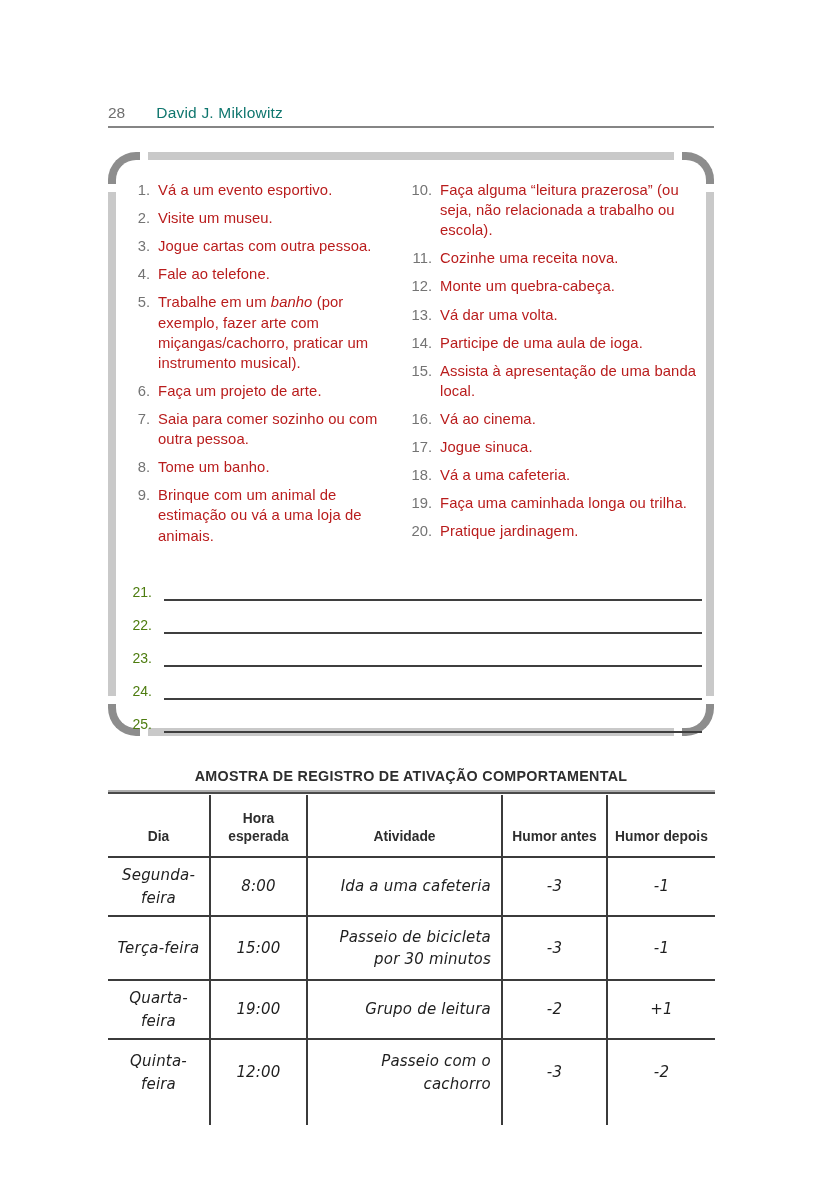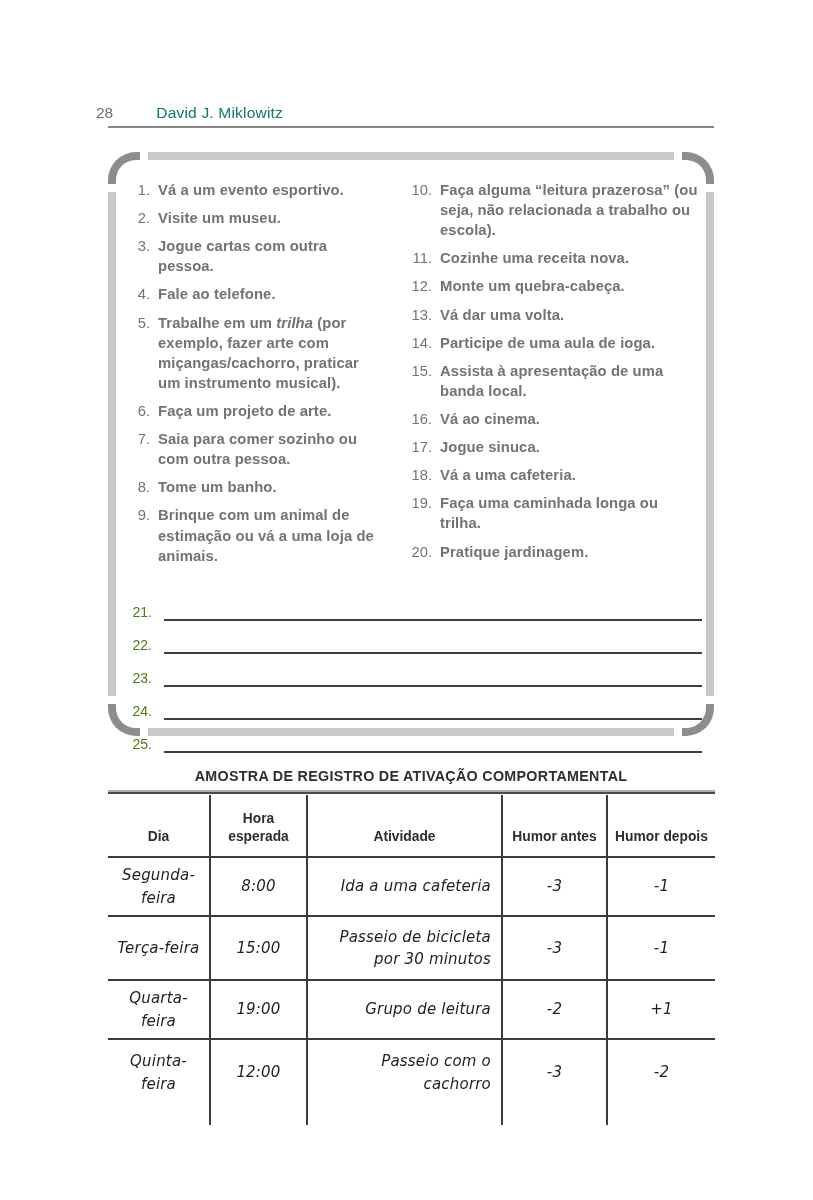--- a/index.html
+++ b/index.html
@@ -9,22 +9,22 @@
     width: 813px;
     height: 1200px;
     background: #ffffff;
     font-family: "Liberation Sans", sans-serif;
     color: #3a3a3a;
     overflow: hidden;
   }
 
   
   .running-header {
-    position: absolute; left: 96px; top: 104px; width: 606px;
-    display: flex; align-items: flex-end; gap: 43px;
+    position: absolute; left: 108px; top: 104px; width: 606px;
+    display: flex; align-items: flex-end; gap: 31px;
     font-size: 15.5px;
   }
   .page-num { color: #6f6f6f; }
   .author { color: #0f766e; letter-spacing: .2px; }
   .header-rule {
     position: absolute; left: 108px; top: 126px; width: 606px; height: 2px;
     background: #858585;
   }
 
   
@@ -43,21 +43,21 @@
   .corner-br { bottom: 0; right: 0; border-bottom: 8px solid #8d8d8d; border-right: 8px solid #8d8d8d; border-bottom-right-radius: 28px; }
 
   .frame-content { position: absolute; left: 16px; right: 12px; top: 28px; bottom: 14px; }
   .columns { display: flex; gap: 20px; }
   .col-left  { width: 258px; flex: 0 0 258px; }
   .col-right { flex: 1; }
 
   .li { display: flex; margin-bottom: 8px; font-size: 14.8px; line-height: 1.36; }
   .li .num { flex: 0 0 26px; text-align: right; margin-right: 8px; color: #747474; }
   .col-right .li .num { flex: 0 0 30px; }
-  .li .txt { flex: 1; color: #737373; letter-spacing: .1px; font-weight: bold; }
+  .li .txt { flex: 1; color: #b91c1c; letter-spacing: .1px; }
   .li .txt em { font-style: italic; }
 
   .write-in { margin-top: 14px; }
   .wrow { display: flex; align-items: flex-end; height: 33px; }
   .wrow .num { flex: 0 0 40px; text-align: right; padding-right: 12px; color: #4d7c0f; font-size: 14px; line-height: 1; padding-bottom: 2px; }
   .wrow .blank { flex: 1; border-bottom: 2px solid #3f3f3f; height: 100%; }
 
   
   .table-title {
     position: absolute; left: 108px; top: 768px; width: 606px;
@@ -129,21 +129,21 @@
           <div class="li">
               <span class="num">3.</span>
               <span class="txt">Jogue cartas com outra pessoa.</span>
             </div>
           <div class="li">
               <span class="num">4.</span>
               <span class="txt">Fale ao telefone.</span>
             </div>
           <div class="li">
               <span class="num">5.</span>
-              <span class="txt"><span>Trabalhe em um </span><em>trilha</em><span> (por exemplo, fazer arte com miçangas/cachorro, praticar um instrumento musical).</span></span>
+              <span class="txt"><span>Trabalhe em um </span><em>banho</em><span> (por exemplo, fazer arte com miçangas/cachorro, praticar um instrumento musical).</span></span>
             </div>
           <div class="li">
               <span class="num">6.</span>
               <span class="txt">Faça um projeto de arte.</span>
             </div>
           <div class="li">
               <span class="num">7.</span>
               <span class="txt">Saia para comer sozinho ou com outra pessoa.</span>
             </div>
           <div class="li">

